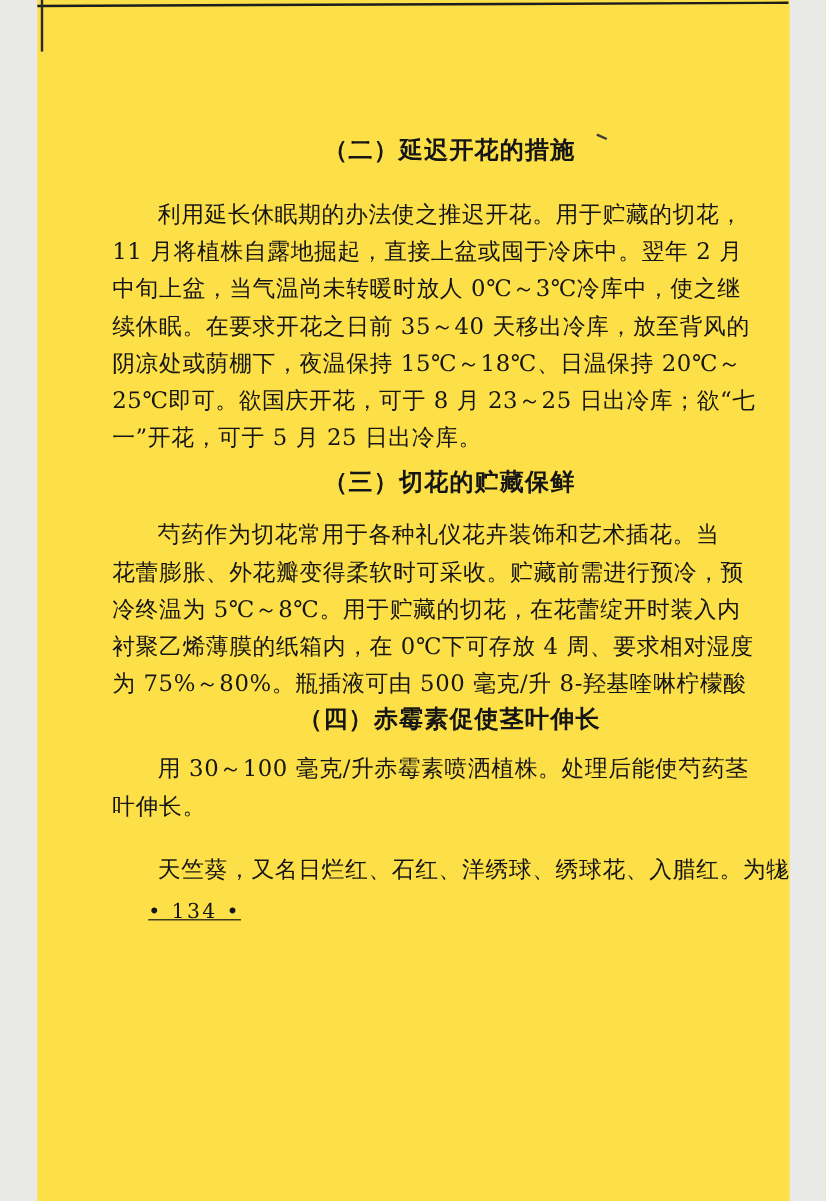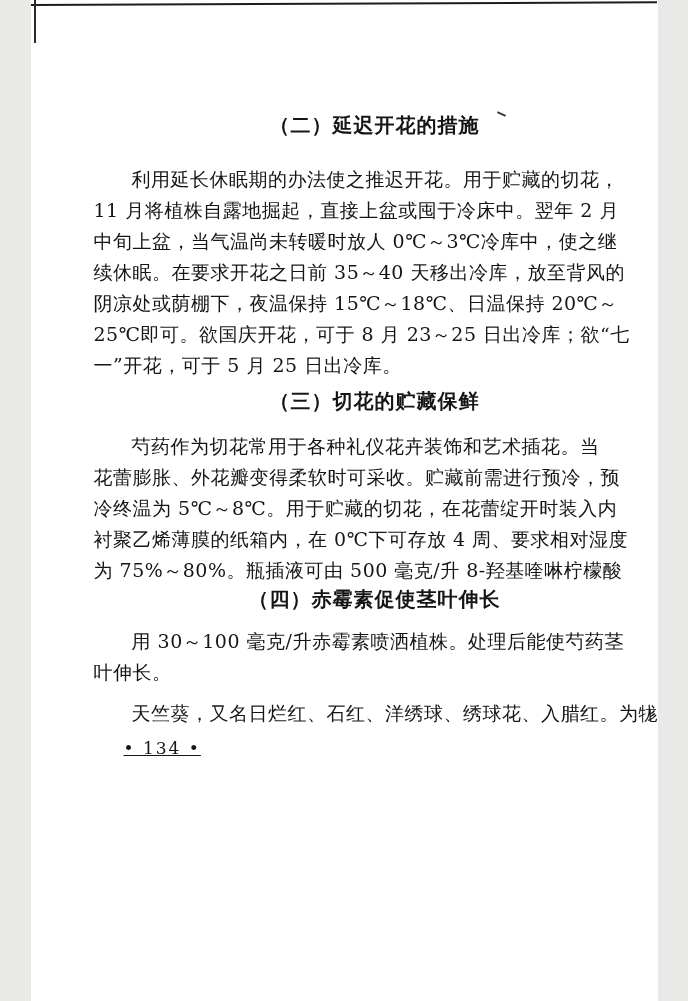--- a/index.html
+++ b/index.html
@@ -5,21 +5,21 @@
   html, body {
     margin: 0;
     padding: 0;
     background: #e9e9e7;
   }
   .sheet {
     position: relative;
     width: 627px;
     height: 1001px;
     margin: 0 auto;
-    background: #ffffff;
+    background: #fde047;
     overflow: hidden;
     color: #151515;
     font-family: "DejaVu Serif", "Liberation Serif", serif;
   }
   
   .artifact-top-line {
     position: absolute;
     left: 0;
     top: 4px;
     width: 626px;
@@ -85,21 +85,21 @@
   .line.indent { text-indent: 2em; }
   h1.chapter-heading {
     font-family: "DejaVu Serif", "Liberation Serif", serif;
     font-size: 27px;
     line-height: 40px;
     font-weight: 700;
     text-align: center;
     letter-spacing: 4px;
     margin: 24px 0 0 0;
   }
-  .chapter .para { margin-top: 10px; }
+  .chapter .para { margin-top: 22px; }
   .footer {
     margin-top: 9px;
     font-size: 17px;
     letter-spacing: 2px;
     padding-left: 30px;
     text-decoration: underline;
   }
   .watermark {
     position: absolute;
     left: 607px;

